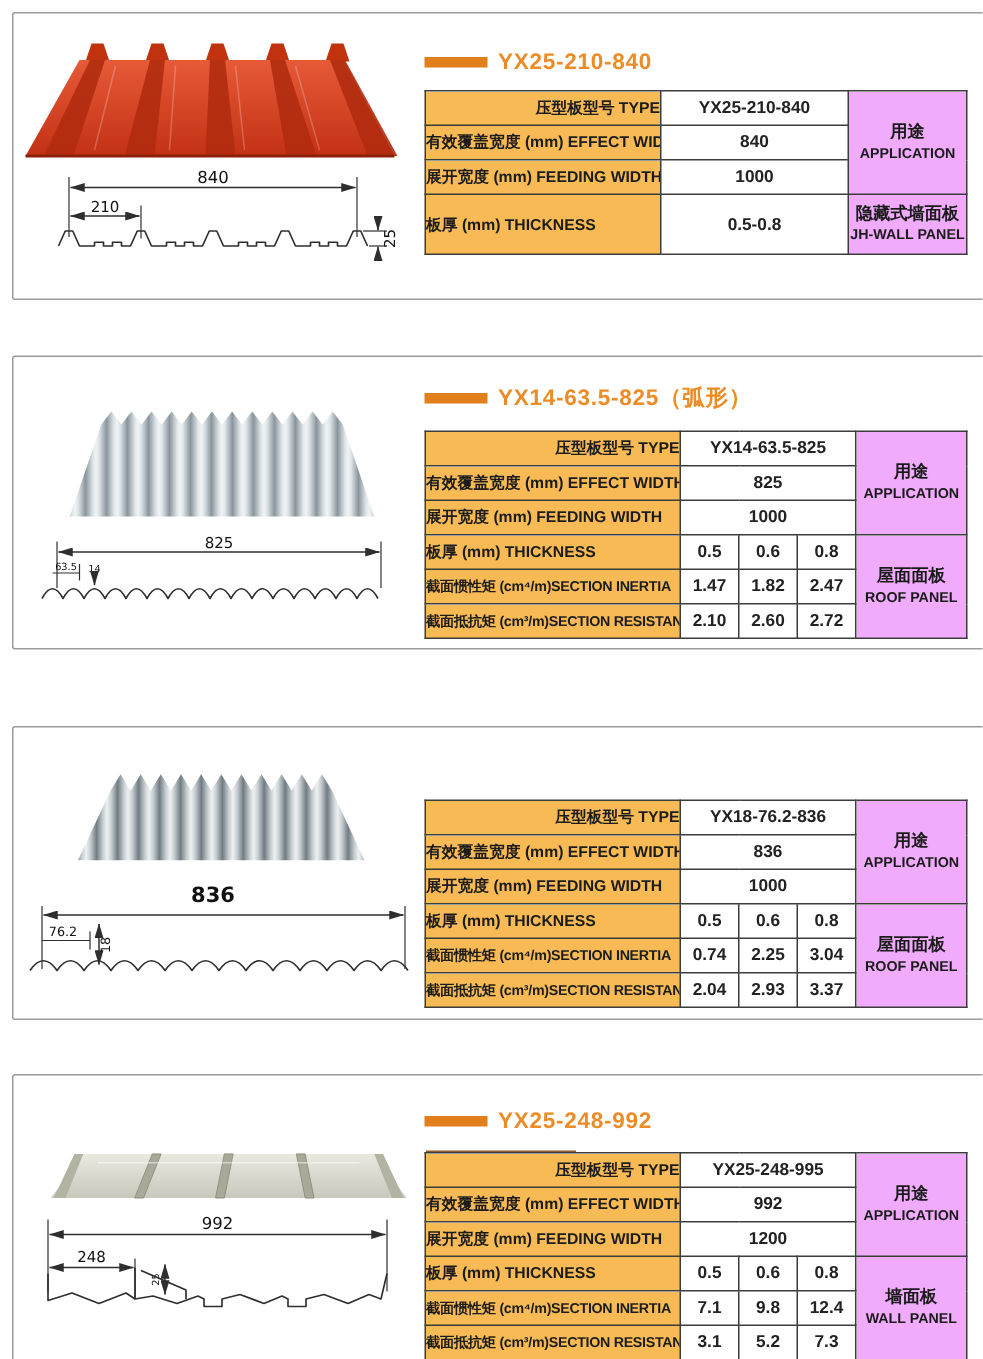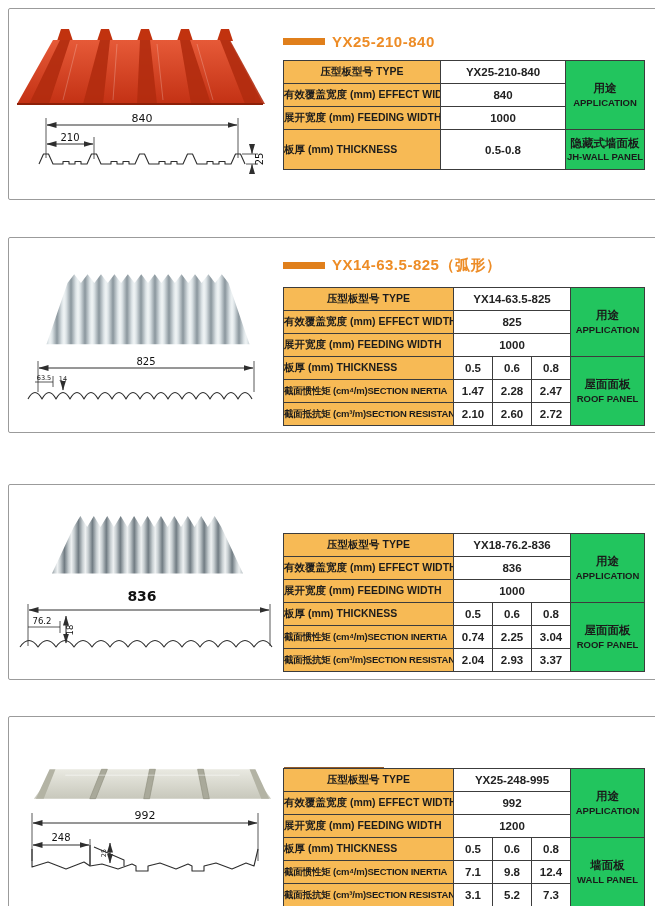--- a/index.html
+++ b/index.html
@@ -14,24 +14,24 @@
   #sec1{top:8px;height:190px;}
   #sec2{top:237px;height:194px;}
   #sec3{top:484px;height:194px;}
   #sec4{top:716px;height:195px;}
   .sec-title{position:absolute;display:flex;align-items:center;gap:7px;}
   .tbar{width:42px;height:7px;background:#e07f1b;flex:0 0 auto;}
   .ttext{font-size:15px;font-weight:bold;color:#ed8c26;letter-spacing:.5px;white-space:nowrap;}
   table.spec{position:absolute;border-collapse:collapse;table-layout:fixed;background:#fff;}
   table.spec td{border:1px solid #3c3c3c;padding:0;overflow:hidden;}
   td.lbl{background:#f7ba55;font-weight:bold;font-size:10.5px;padding-left:5px;white-space:nowrap;color:#1c1c1c;}
-  td.lbl.c{text-align:center;padding-left:0;}
+  td.lbl.c{text-align:right;padding-left:0;}
   td.lbl.sm{font-size:9.5px;letter-spacing:-.2px;}
   td.val{text-align:center;font-size:11.5px;font-weight:600;color:#222;}
-  td.app{text-align:center;font-weight:bold;background:#22c55e;}
+  td.app{text-align:center;font-weight:bold;background:#f0abfc;}
   td.app .cn{font-size:11.5px;line-height:1.35;}
   td.app .en{font-size:9.5px;line-height:1.3;}
   .tA tr{height:23px;} .tA tr.tall{height:40px;}
   .tB tr{height:23px;}
   .panel-svg,.draw-svg{position:absolute;}
   .dline{stroke:#2e2e2e;stroke-width:1;}
   .tick{stroke:#2e2e2e;stroke-width:.8;}
   .prof{stroke:#2e2e2e;stroke-width:1.1;fill:none;stroke-linejoin:round;}
   .dtxt{font-family:"DejaVu Sans","Liberation Sans",sans-serif;fill:#111;}
   .artifact{position:absolute;background:#854a16;opacity:.9;}
@@ -194,21 +194,21 @@
       <td class="val">0.6</td>
       <td class="val">0.8</td>
       <td class="app" rowspan="3">
         <div class="cn">屋面面板</div>
         <div class="en">ROOF PANEL</div>
       </td>
     </tr>
     <tr>
       <td class="lbl sm">截面惯性矩 (cm⁴/m)SECTION INERTIA</td>
       <td class="val">1.47</td>
-      <td class="val">2.28</td>
+      <td class="val">1.82</td>
       <td class="val">2.47</td>
     </tr>
     <tr>
       <td class="lbl sm">截面抵抗矩 (cm³/m)SECTION RESISTANC</td>
       <td class="val">2.10</td>
       <td class="val">2.60</td>
       <td class="val">2.72</td>
     </tr>
   </tbody>
     </table>
@@ -324,20 +324,24 @@
     <line class="tick" x1="72" y1="36" x2="72" y2="62"></line>
     <line class="dline" x1="15" y1="42" x2="71" y2="42" marker-start="url(#arr)" marker-end="url(#arr)"></line>
     <text class="dtxt" x="43" y="38" font-size="10" text-anchor="middle">248</text>
     <line class="dline" x1="92" y1="40" x2="92" y2="60" stroke-width="0.7" marker-start="url(#arr)" marker-end="url(#arr)"></line>
     <text class="dtxt" transform="translate(88,50) rotate(-90)" font-size="6.5" text-anchor="middle">25</text>
     <path class="prof" d="M14,46 L14,64 L30,59 L48,66 L66,59 L72,63 L84,61 L100,66 L114,61 L118,63 L118,68 L130,68 L130,63 L142,60 L158,66 L170,61 L174,63 L174,68 L186,68 L186,63 L198,60 L214,66 L228,60 L236,63 L240,46"></path>
     <path class="prof" d="M72,63 L72,42"></path>
     <path class="prof" d="M76,44 L106,57 L106,63"></path>
   </svg>
 
+  <div class="sec-title" style="left:274px;top:22px">
+    <span class="tbar"></span>
+    <span class="ttext">YX25-248-992</span>
+  </div>
 
   <div class="artifact" style="left:275px;top:50px;width:100px;height:6px"></div>
 
   <table class="spec tB" style="left:274px;top:51px;width:361px">
     <colgroup>
         <col style="width:170px">
         <col style="width:39px">
         <col style="width:39px">
         <col style="width:39px">
         <col style="width:74px">

